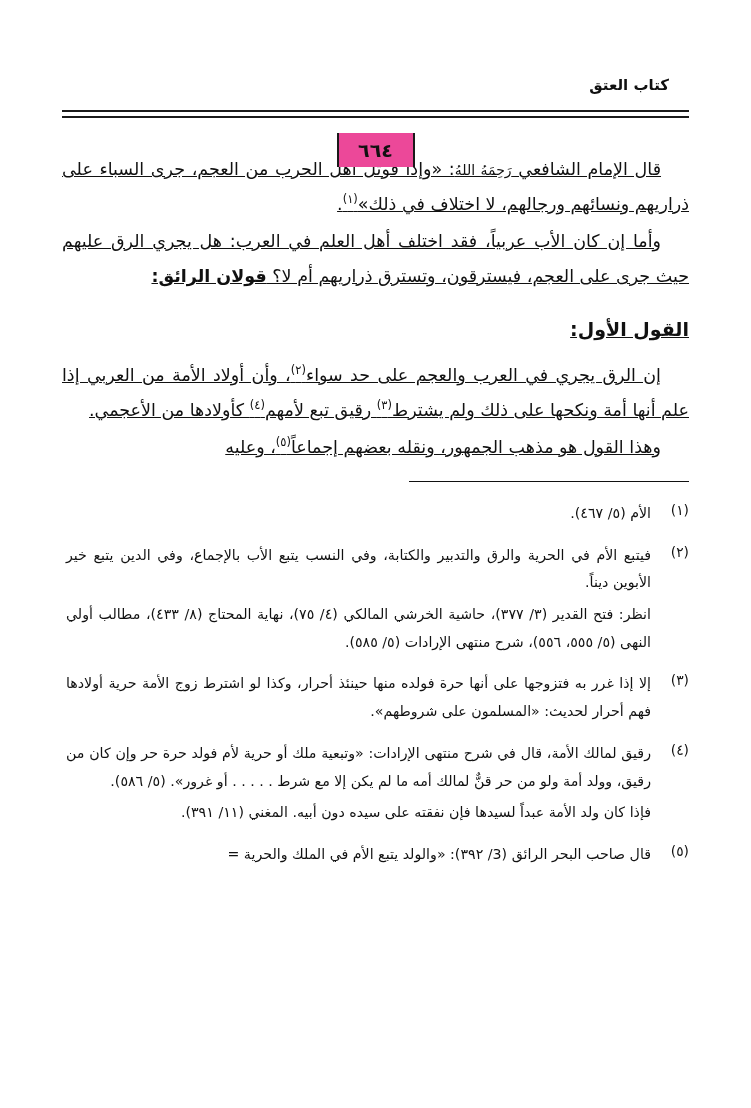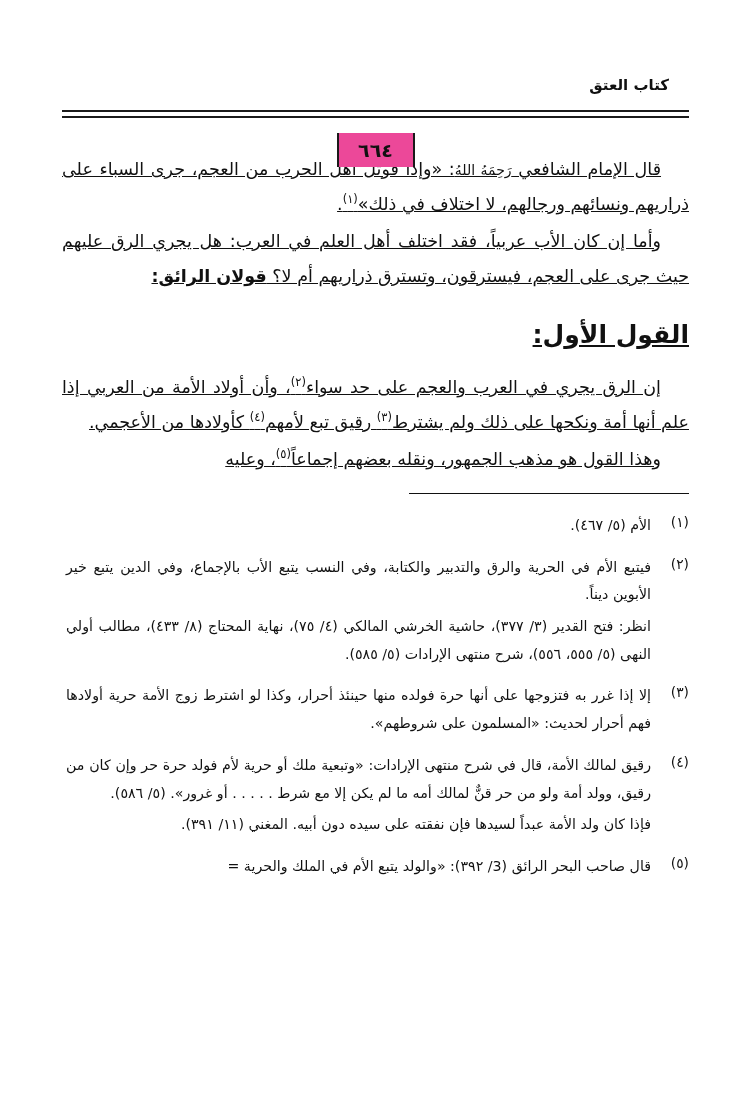--- a/index.html
+++ b/index.html
@@ -78,21 +78,21 @@
     line-height: 2.0;
     text-align: justify;
     text-justify: inter-word;
     text-decoration: underline;
   }
   .para {
     margin: 0 0 2px 0;
     text-indent: 28px;
   }
   .heading {
-    font-size: 25px;
+    font-size: 19px;
     font-weight: bold;
     margin: 16px 0 10px 0;
     text-indent: 0;
   }
   .bold { font-weight: bold; }
   .sup {
     font-size: 11.5px;
     vertical-align: super;
     line-height: 0;
   }

